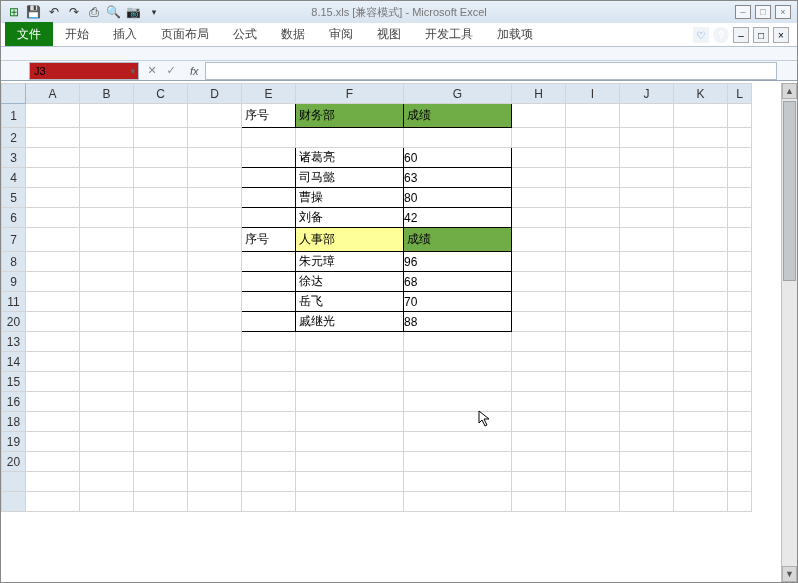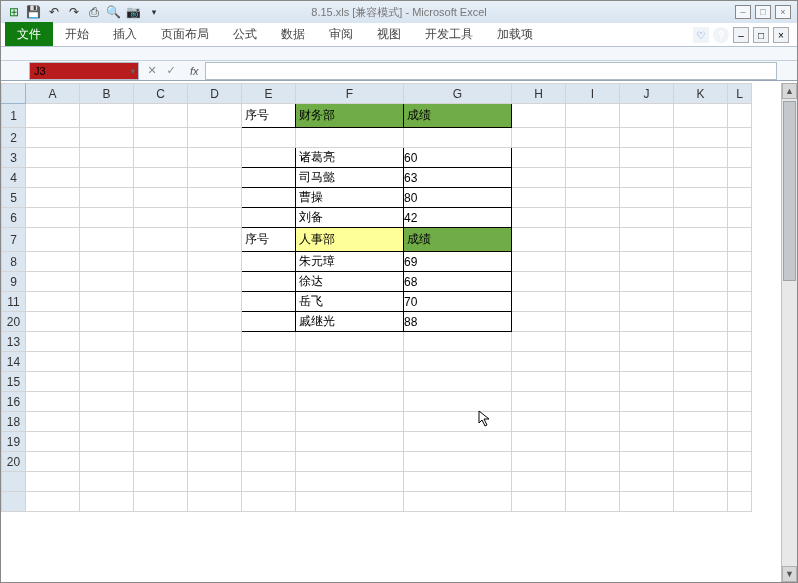--- a/index.html
+++ b/index.html
@@ -243,21 +243,21 @@
           <td></td>
         </tr>
         <tr>
           <th class="rh">8</th>
           <td></td>
           <td></td>
           <td></td>
           <td></td>
           <td class="cell-border"></td>
           <td class="cell-border txt-l">朱元璋</td>
-          <td class="cell-border txt-r">69</td>
+          <td class="cell-border txt-r">96</td>
           <td></td>
           <td></td>
           <td></td>
           <td></td>
           <td></td>
         </tr>
         <tr>
           <th class="rh">9</th>
           <td></td>
           <td></td>

